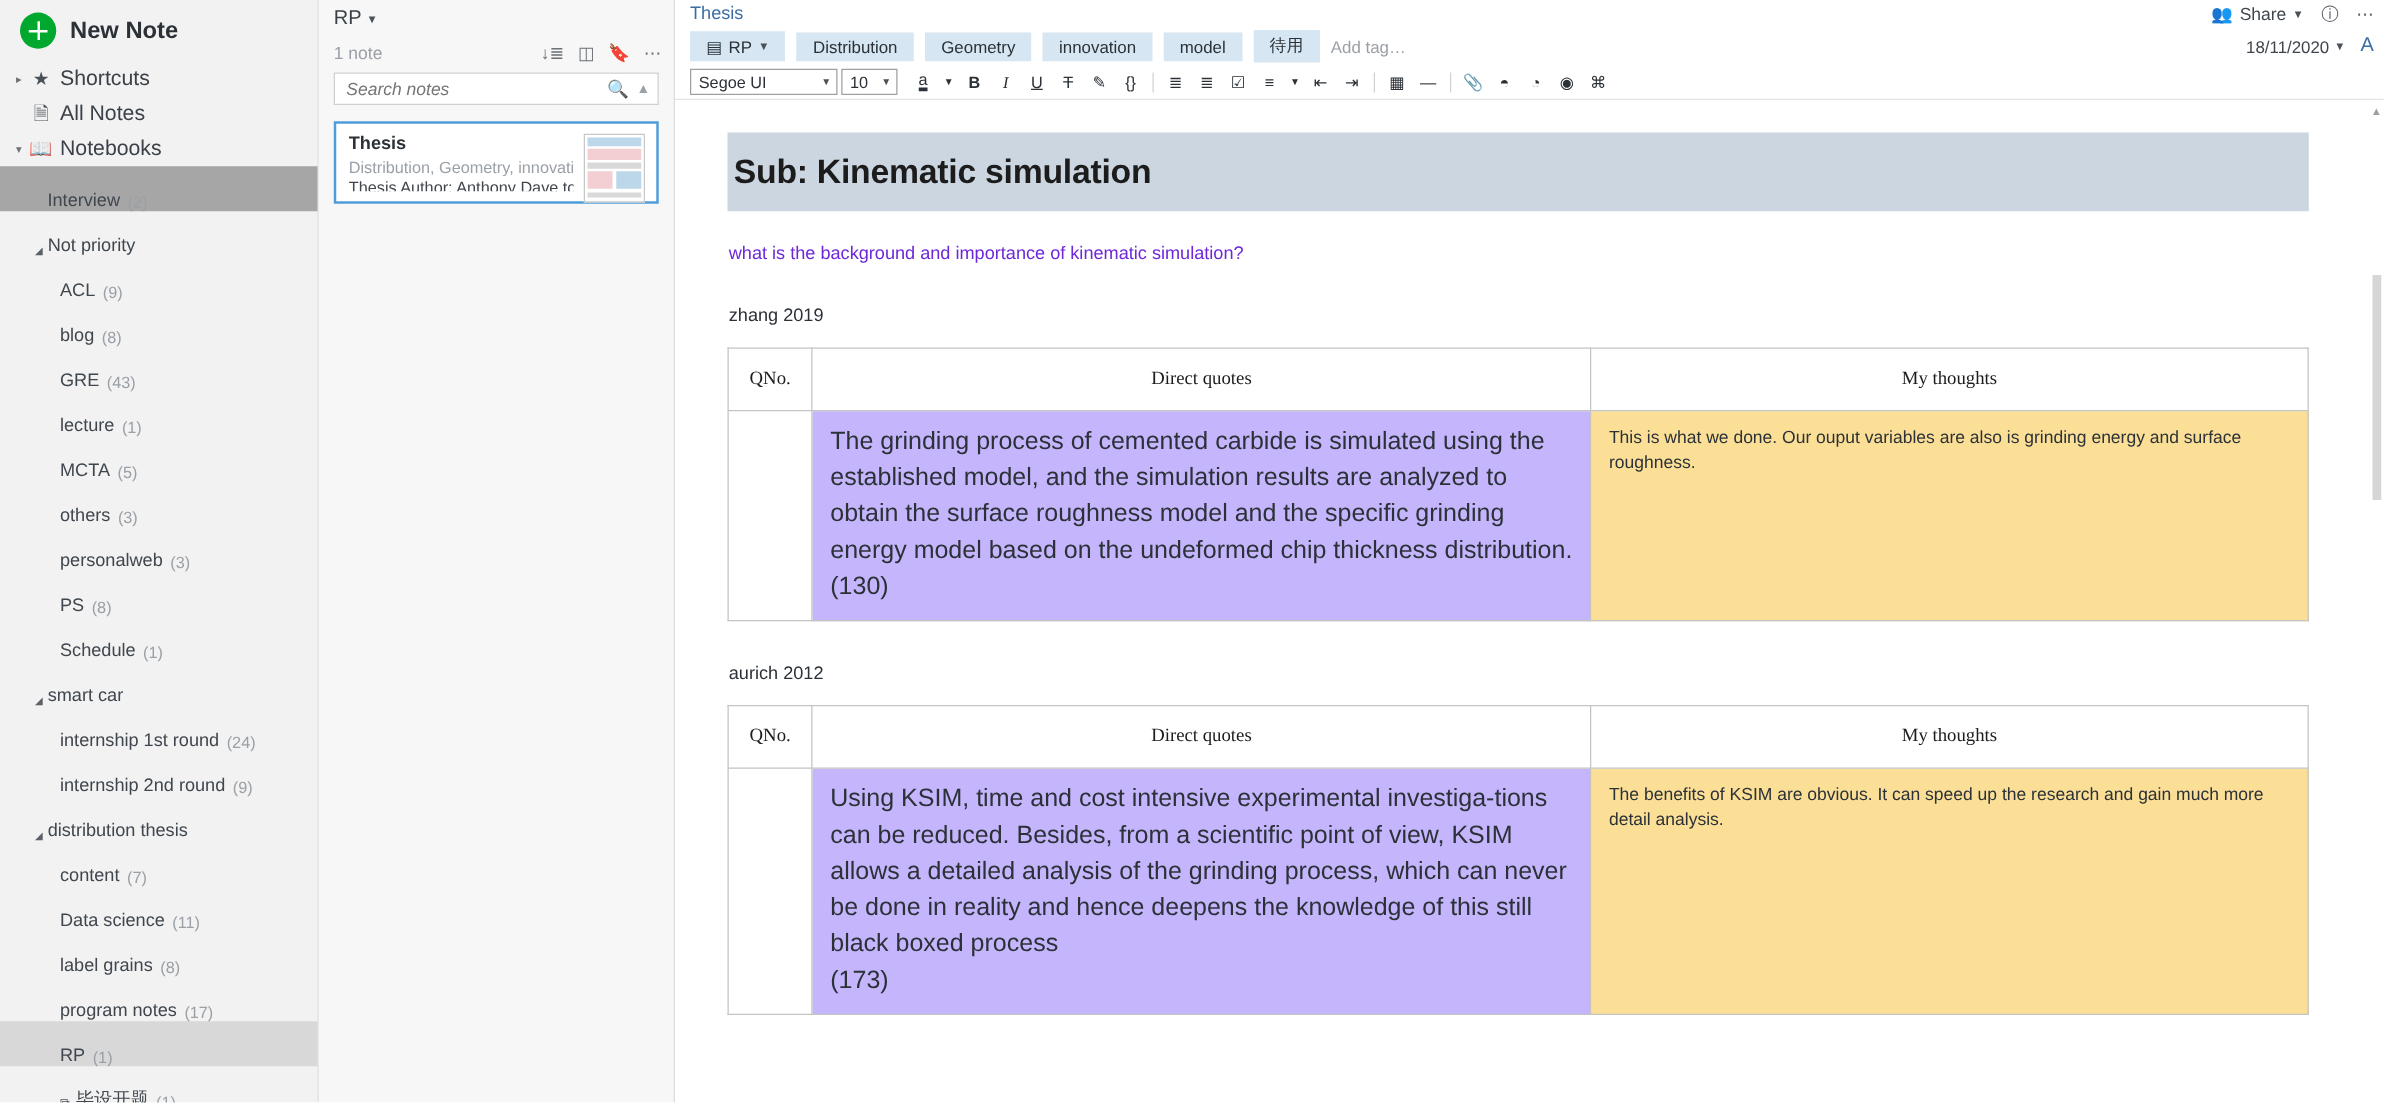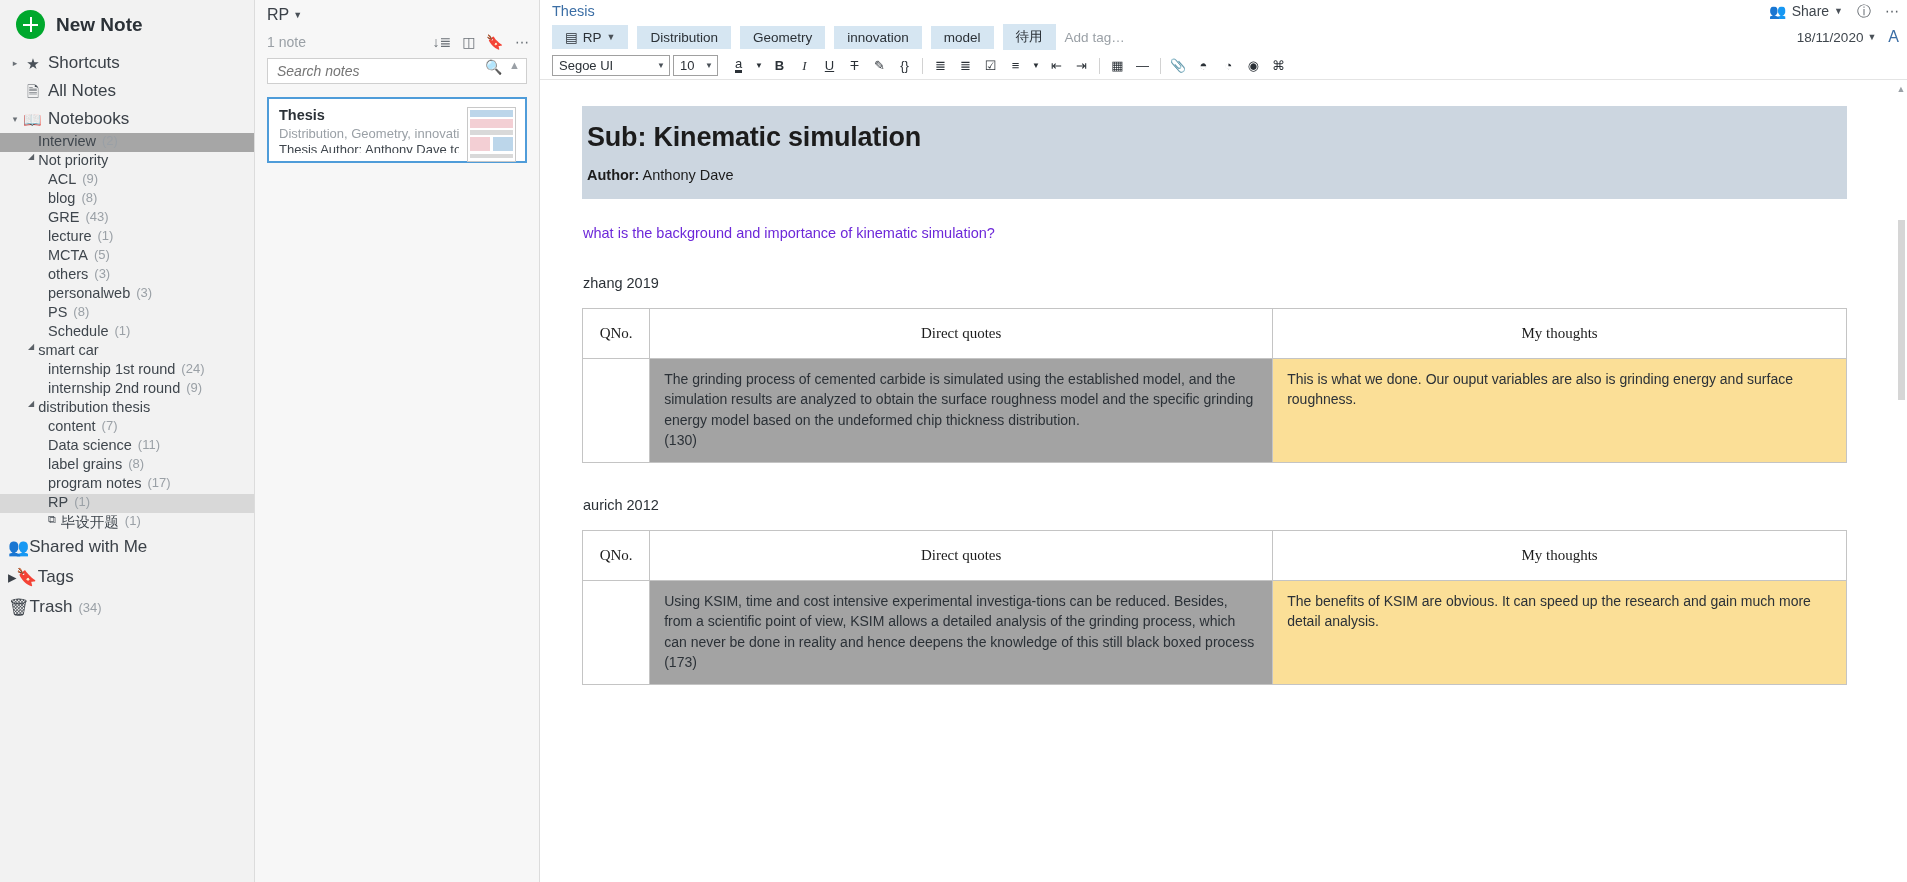--- a/index.html
+++ b/index.html
@@ -48,22 +48,22 @@
     width: 14px; flex: 0 0 14px; font-size: 9px; color: #6b7177;
     text-align: center; line-height: 28px;
   }
   .nav-row .nicon {
     width: 22px; flex: 0 0 22px; text-align: center;
     color: #4a5158; font-size: 15px; line-height: 1;
   }
   .nav-row .ntext { padding-left: 4px; }
 
   .nb-item {
-    display: flex; align-items: flex-start;
-    height: 19px; font-size: 14.5px; color: #3f464d;
+    display: flex; align-items: flex-end;
+    height: 36px; font-size: 14.5px; color: #3f464d;
     cursor: pointer; white-space: nowrap;
   }
   .nb-item.selected { background: #a6a6a6; }
   .nb-item.selected-light { background: #d8d8d8; }
   .nb-item .cnt { color: #9aa0a6; font-size: 13px; margin-left: 6px; }
   .ind-2 { padding-left: 38px; }
   .ind-3 { padding-left: 48px; }
   .stack-row { padding-left: 28px; }
 
   .sb-bottom-row {
@@ -91,21 +91,21 @@
     display: flex; align-items: center; justify-content: space-between;
     padding: 10px 10px 4px 12px;
   }
   .nl-count { font-size: 14px; color: #9aa0a6; }
   .nl-icons { display: flex; align-items: center; gap: 11px; color: #6b7177; }
   .nl-icons span { cursor: pointer; font-size: 14px; line-height: 1; }
   .nl-search {
     margin: 4px 12px 0 12px;
     height: 26px; background: #fff;
     border: 1px solid #cfcfcf;
-    display: flex; 
+    display: flex; align-items: center;
     padding: 0 6px 0 9px;
   }
   .nl-search input {
     flex: 1; border: 0; outline: none; font-size: 14px;
     font-style: italic; color: #8a9095;
     font-family: "Liberation Sans", sans-serif;
     background: transparent;
   }
   .nl-search .magni { color: #6b7177; font-size: 14px; }
   .nl-chev { color: #9aa0a6; font-size: 11px; margin-left: 6px; cursor: pointer;}
@@ -215,21 +215,21 @@
   table.qt td, table.qt th {
     border: 1px solid #c4c4c4; vertical-align: top;
   }
   table.qt th {
     font-family: "Liberation Serif", serif;
     font-weight: normal; font-size: 15px; color: #1c1c1c;
     text-align: center; padding: 16px 0; background: #fff;
   }
   td.c-qno { width: 52px; background: #fff; }
   td.c-quote {
-    background: #a3a3a3; font-size: 14px; color: #2b3137;
+    background: #c4b5fd; font-size: 20px; color: #2b3137;
     padding: 10px 14px 12px 14px; line-height: 1.45;
   }
   td.c-thought {
     background: #fbdf97; font-size: 14px; color: #2b3137;
     padding: 10px 14px 12px 14px; line-height: 1.45;
   }
   col.w-qno { width: 52px; }
   col.w-quote { width: 482px; }
   col.w-thought { width: 444px; }
   .sb-arrow { color: #9aa0a6; font-size: 9px; text-align: center; }
@@ -492,24 +492,20 @@
       <span class="tb-btn">◉</span>
       <span class="tb-btn">⌘</span>
     </div>
 
     <div class="ed-canvas">
       <div class="doc">
         <div class="doc-inner">
 
           <div class="title-block">
             <h1>Sub: Kinematic simulation</h1>
-            <div class="author-line">
-              <b>Author:</b>
-              <span>Anthony Dave</span>
-            </div>
           </div>
 
           <div class="q-line">what is the background and importance of kinematic simulation?</div>
 
           <div id="sections">
               <div class="ref-line">zhang 2019</div>
               <table class="qt">
                 <colgroup>
                   <col class="w-qno">
                   <col class="w-quote">

